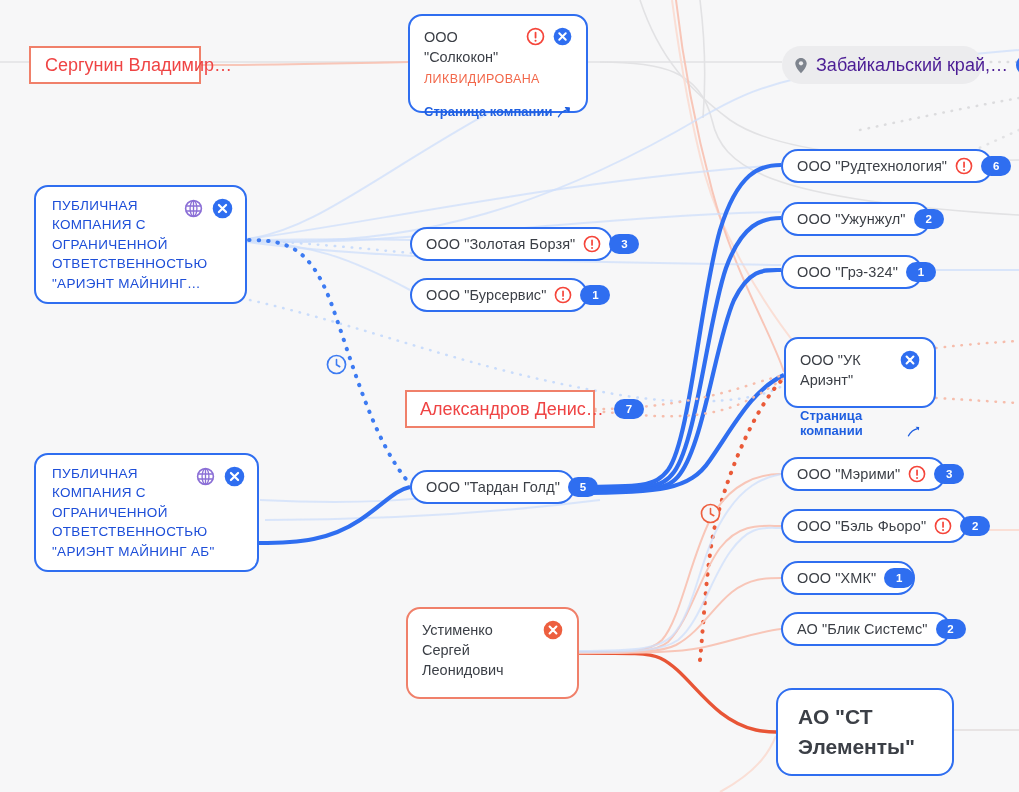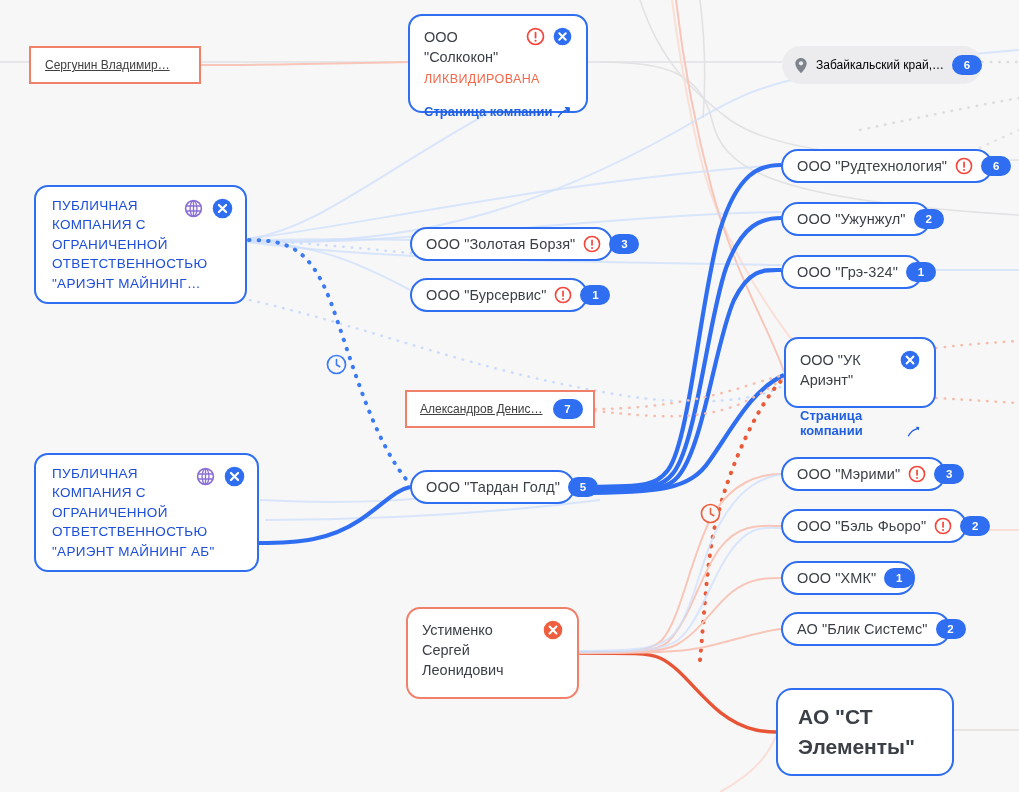--- a/index.html
+++ b/index.html
@@ -40,37 +40,37 @@
   .card .link{font-size:13px;color:#1f5fe0;font-weight:bold;display:flex;align-items:flex-end;gap:5px;}
 
   
   .rect{
     border:2px solid #f0806a;
     background:#fff;
     display:flex;align-items:center;
     padding:0 14px;gap:10px;
     white-space:nowrap;
   }
-  .rect .label{font-size:12px;color:#404040;text-decoration:underline;}
+  .rect .label{font-size:18px;color:#ef4444;}
 
   
   .bigbox{
     border:2px solid #2f6ef0;border-radius:14px;
     padding:12px 16px;
     display:flex;flex-direction:column;justify-content:center;
   }
   .bigbox .mtext{font-size:13.5px;color:#1d4ed8;line-height:19.5px;letter-spacing:.3px;}
   .bigbox .icons{position:absolute;right:12px;top:11px;display:flex;align-items:center;gap:9px;}
 
   
   .chip{
     background:#ececee;border-radius:22px;border:none;
     display:flex;align-items:center;padding:0 10px 0 12px;gap:8px;white-space:nowrap;
   }
-  .chip .label{font-size:12px;color:#000000;}
+  .chip .label{font-size:18px;color:#4c1d95;}
 
   
   .headline{
     border:2.5px solid #2f6ef0;border-radius:16px;
     display:flex;align-items:center;
     padding:0 20px;
   }
   .headline .label{font-size:21px;font-weight:bold;color:#3b3f46;line-height:30px;}
 
   .badge{

